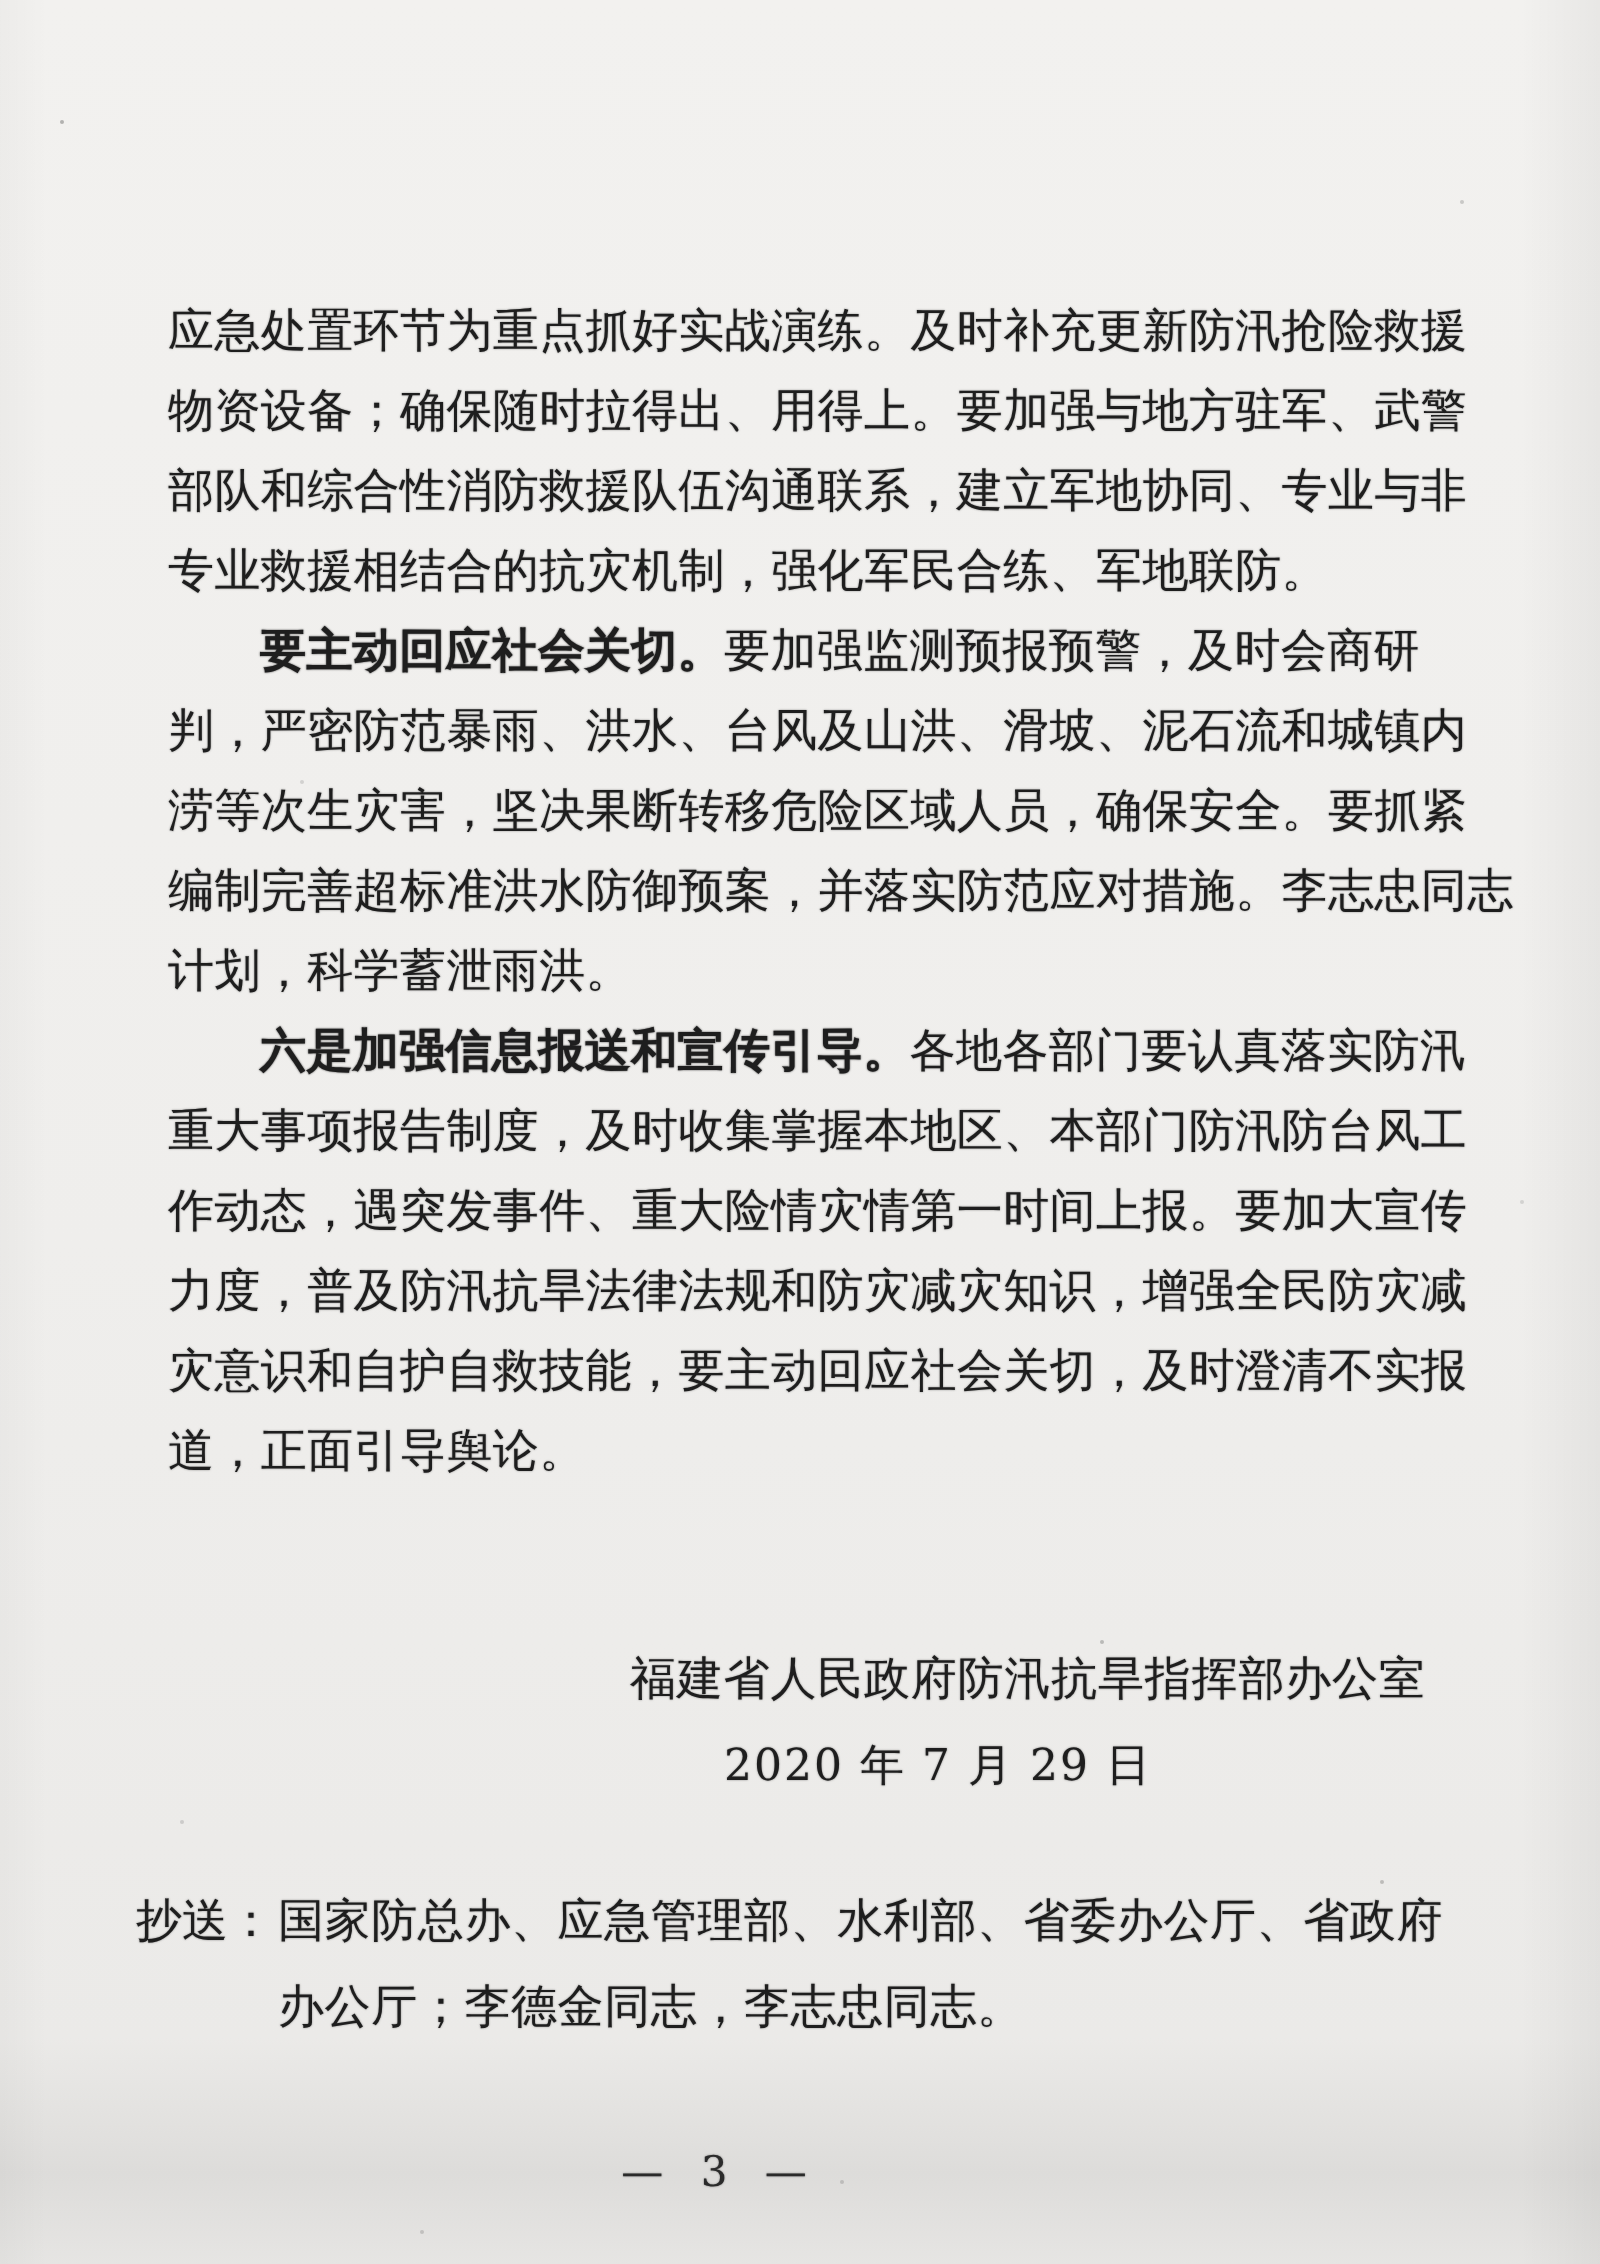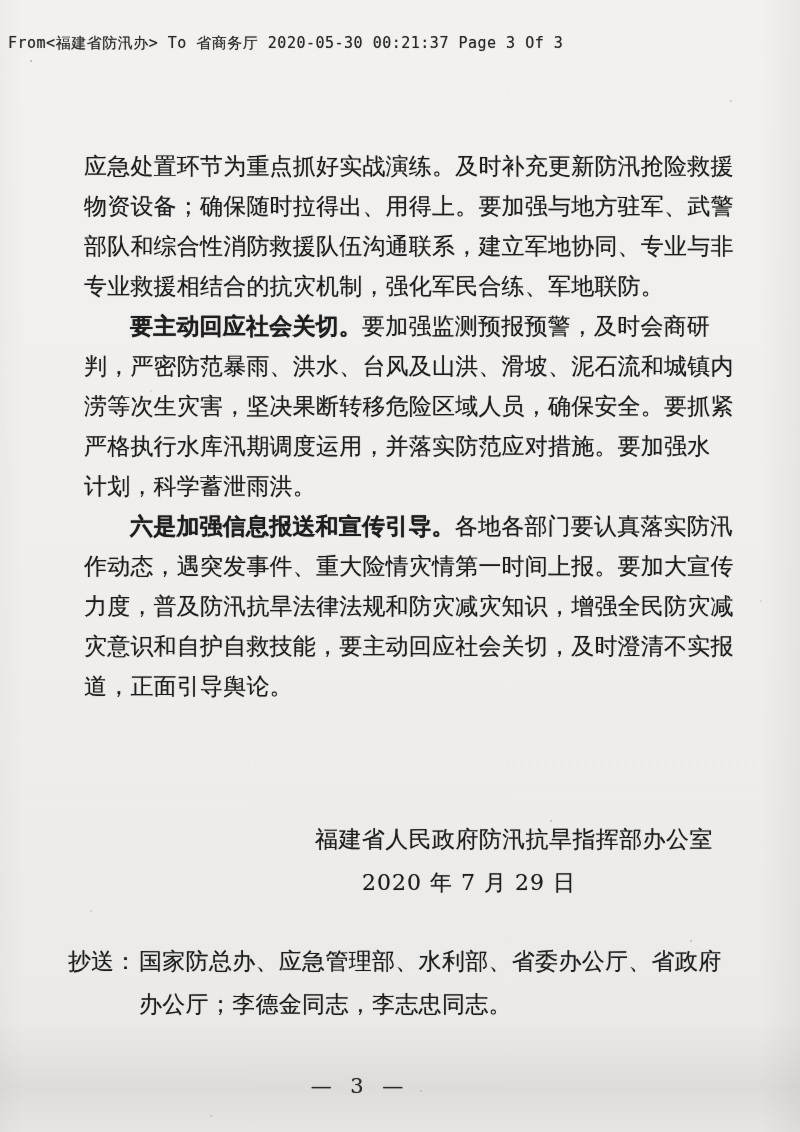--- a/index.html
+++ b/index.html
@@ -67,33 +67,33 @@
       180px 1055px 0 0 rgba(90,90,90,0.25),
       730px 540px 0 0 rgba(100,100,100,0.2),
       60px 850px 0 0 rgba(90,90,90,0.22);
   }
 </style>
 </head>
 <body>
 
 <div class="page">
 
-  <div class="fax-header">From&lt;福建省防汛办&gt; To 省商务厅 2020-05-30 00:21:37 Page 3 Of 3</div>
 
   <div class="body-text" id="body-lines">
       <div class="line"><span>应急处置环节为重点抓好实战演练。及时补充更新防汛抢险救援</span></div>
       <div class="line"><span>物资设备；确保随时拉得出、用得上。要加强与地方驻军、武警</span></div>
       <div class="line"><span>部队和综合性消防救援队伍沟通联系，建立军地协同、专业与非</span></div>
       <div class="line"><span>专业救援相结合的抗灾机制，强化军民合练、军地联防。</span></div>
       <div class="line indent"><span class="bold">要主动回应社会关切。</span><span>要加强监测预报预警，及时会商研</span></div>
       <div class="line"><span>判，严密防范暴雨、洪水、台风及山洪、滑坡、泥石流和城镇内</span></div>
       <div class="line"><span>涝等次生灾害，坚决果断转移危险区域人员，确保安全。要抓紧</span></div>
-      <div class="line"><span>严格执行水库汛期调度运用，并落实防范应对措施。要加强水</span></div>
+      <div class="line"><span>编制完善超标准洪水防御预案，并落实防范应对措施。李志忠同志</span></div>
       <div class="line"><span>计划，科学蓄泄雨洪。</span></div>
       <div class="line indent"><span class="bold">六是加强信息报送和宣传引导。</span><span>各地各部门要认真落实防汛</span></div>
+      <div class="line"><span>重大事项报告制度，及时收集掌握本地区、本部门防汛防台风工</span></div>
       <div class="line"><span>作动态，遇突发事件、重大险情灾情第一时间上报。要加大宣传</span></div>
       <div class="line"><span>力度，普及防汛抗旱法律法规和防灾减灾知识，增强全民防灾减</span></div>
       <div class="line"><span>灾意识和自护自救技能，要主动回应社会关切，及时澄清不实报</span></div>
       <div class="line"><span>道，正面引导舆论。</span></div>
     </div>
 
   <div class="signature-org">福建省人民政府防汛抗旱指挥部办公室</div>
 
   <div class="signature-date">2020 年 7 月 29 日</div>
 

